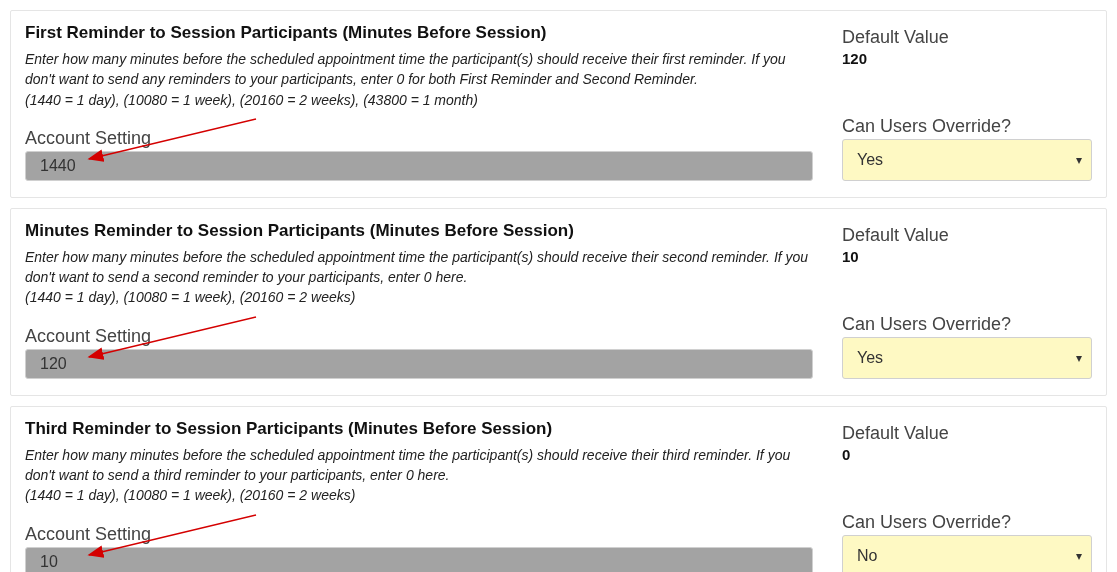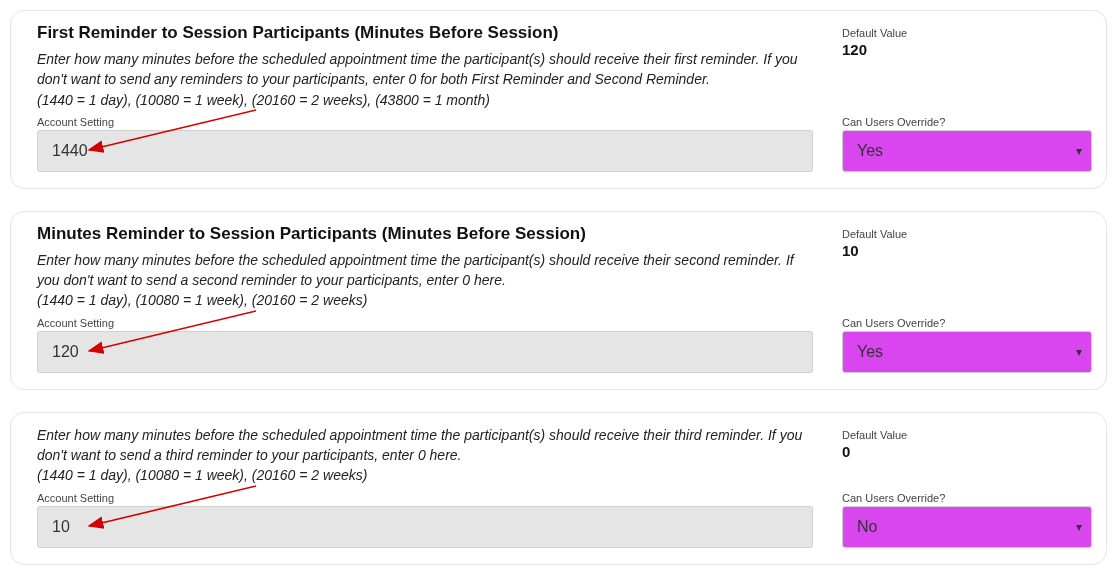--- a/index.html
+++ b/index.html
@@ -7,23 +7,23 @@
   body {
     font-family: "Segoe UI", Arial, Helvetica, sans-serif;
     font-size: 14px;
     color: #1a1a1a;
     background: #fff;
     width: 1117px;
   }
   .wrap { padding: 10px 10px 10px 10px; }
   .card {
     border: 1px solid #e5e5e5;
-    border-radius: 14px;
-    padding: 12px 14px 16px 26px;
-    margin-bottom: 22px;
+    border-radius: 2px;
+    padding: 12px 14px 16px 14px;
+    margin-bottom: 10px;
     position: relative;
   }
   .row-top {
     display: flex;
     align-items: flex-start;
     gap: 30px;
   }
   .left { flex: 1 1 auto; }
   .right { flex: 0 0 250px; }
   .title {
@@ -32,58 +32,58 @@
     margin-bottom: 6px;
     color:#111;
   }
   .desc {
     font-size: 14px;
     line-height: 1.45;
     color:#222;
     font-style:italic;
   }
   .small-label {
-    font-size: 11px;
+    font-size: 18px;
     color:#444;
     margin-top: 4px;
     margin-bottom:2px;
   }
   .default-val {
     font-weight: 700;
     font-size: 15px;
     color:#111;
   }
   .row-inputs {
     display:flex;
     align-items:flex-end;
     gap:29px;
     margin-top:2px;
   }
   .input-block-left { flex: 1 1 auto; }
   .input-block-right { flex: 0 0 250px; }
   .text-input {
     width: 100%;
-    height: 42px;
+    height: 30px;
     border: 1px solid #d0d0d0;
     border-radius: 3px;
     padding: 0 14px;
     font-size: 16px;
     color:#333;
-    background:#e5e5e5;
+    background:#a3a3a3;
   }
   .select-wrap { position:relative; width:100%; }
   .select {
     width: 100%;
     height: 42px;
     border: 1px solid #d0d0d0;
     border-radius: 3px;
     padding: 0 30px 0 14px;
     font-size: 16px;
     color:#333;
-    background:#d946ef;
+    background:#fef9c3;
     -webkit-appearance:none; -moz-appearance:none; appearance:none;
   }
   .chev {
     position:absolute; right:10px; top:50%; transform:translateY(-50%);
     pointer-events:none; color:#333; font-size:12px;
   }
   .arrow {
     position:absolute;
     pointer-events:none;
   }
@@ -160,20 +160,21 @@
         <marker id="ah1" markerWidth="10" markerHeight="8" refX="9" refY="4" orient="auto">
           <path d="M0,0 L10,4 L0,8 z" fill="#d40000"></path>
         </marker>
       </defs>
       <line x1="175" y1="2" x2="8" y2="42" stroke="#d40000" stroke-width="1.6" marker-end="url(#ah1)"></line>
     </svg>
   </div>
     <div class="card">
     <div class="row-top">
       <div class="left">
+        <div class="title">Third Reminder to Session Participants (Minutes Before Session)</div>
         <div class="desc">
           <span>Enter how many minutes before the scheduled appointment time the participant(s) should receive their third reminder. If you don't want to send a third reminder to your participants, enter 0 here.</span><br>
           <span>(1440 = 1 day), (10080 = 1 week), (20160 = 2 weeks)</span>
         </div>
       </div>
       <div class="right">
         <div class="small-label">Default Value</div>
         <div class="default-val">0</div>
       </div>
     </div>

